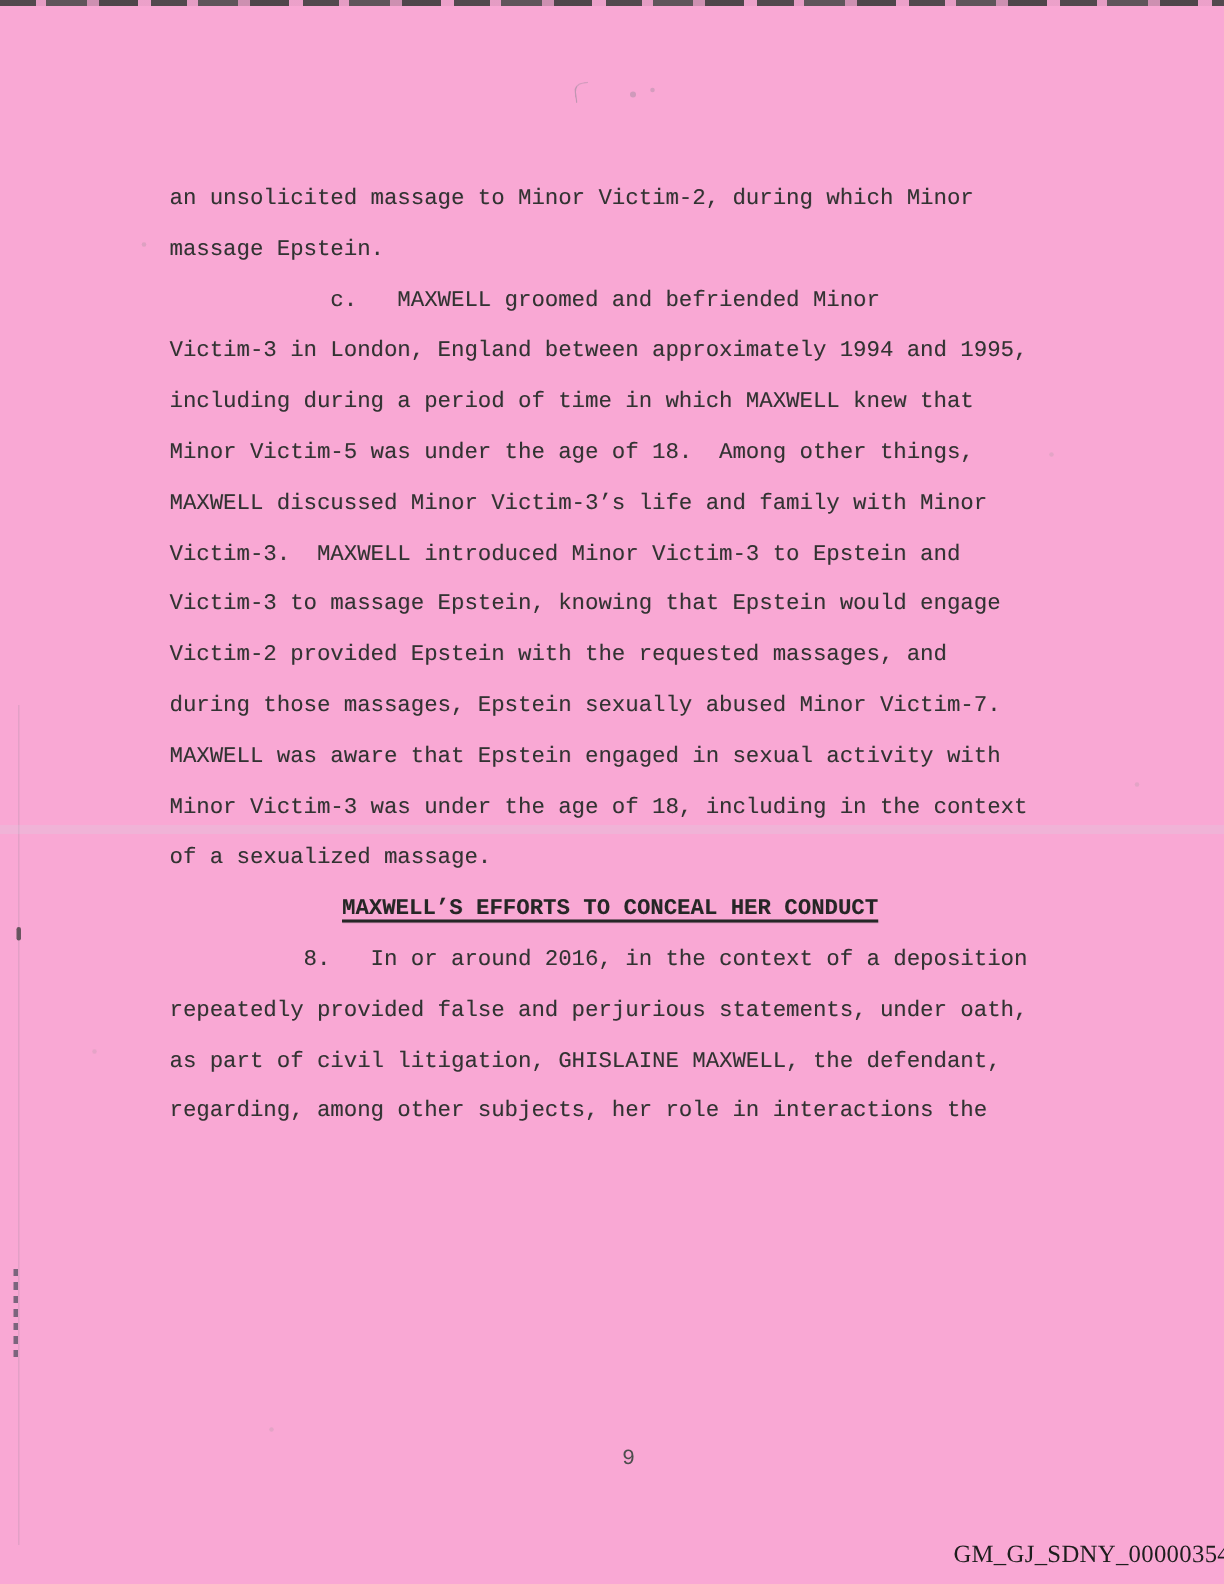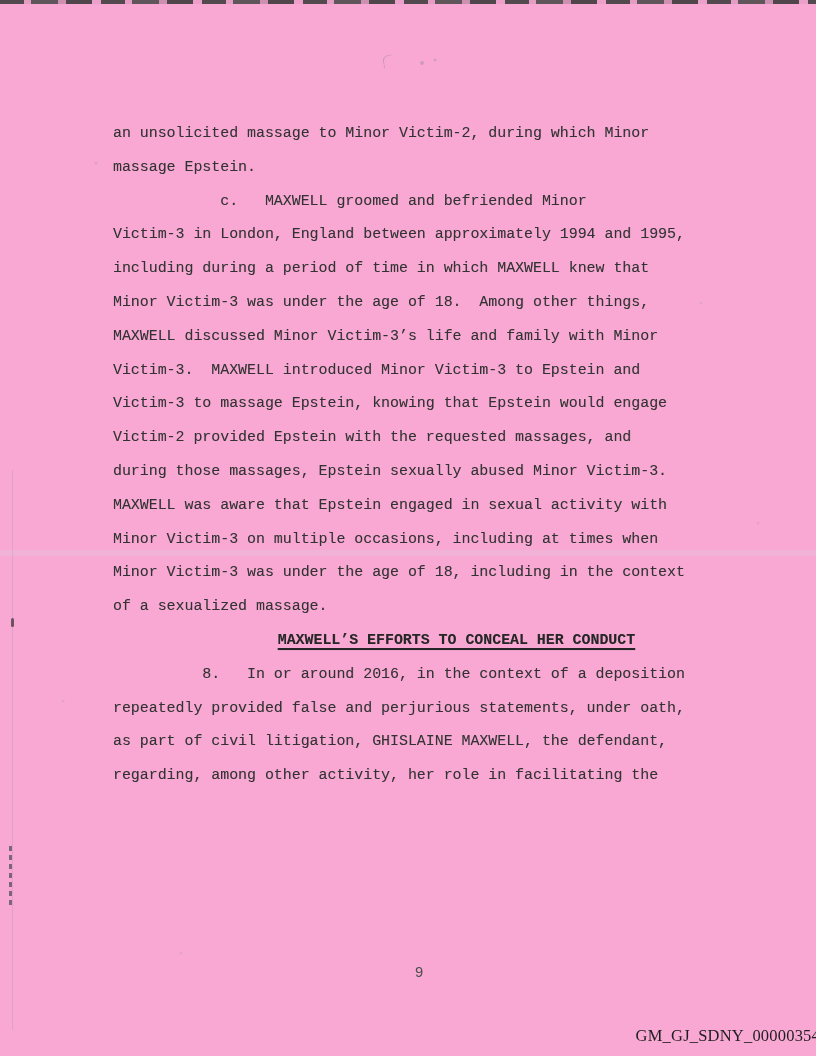--- a/index.html
+++ b/index.html
@@ -73,21 +73,21 @@
   
   .text-block {
     position: absolute; left: 113px; top: 117px;
     font-size: 14.9px; color: #323232;
     text-shadow: 0.3px 0.3px 0.4px rgba(90,90,90,0.35);
   }
   .line {
     height: 33.8px; line-height: 33.8px;
     white-space: pre;
   }
-  .heading-line { padding-left: 115px; text-align: center; }
+  .heading-line { padding-left: 115px; }
   .heading-text {
     font-weight: bold;
     color: #262626;
     text-decoration: underline;
     text-decoration-thickness: 2px;
     text-underline-offset: 4px;
   }
   .page-number {
     position: absolute; top: 965px; left: 0; right: 6px;
     text-align: center;
@@ -113,33 +113,32 @@
   <div class="light-band"></div>
   <div class="curve-smudge"></div>
   <div class="specks"></div>
 
   <div class="text-block">
     <div class="line">an unsolicited massage to Minor Victim-2, during which Minor</div>
     <div class="line">massage Epstein.</div>
     <div class="line">            c.   MAXWELL groomed and befriended Minor</div>
     <div class="line">Victim-3 in London, England between approximately 1994 and 1995,</div>
     <div class="line">including during a period of time in which MAXWELL knew that</div>
-    <div class="line">Minor Victim-3 was under the age of 18.  Among other things,</div>
+    <div class="line">Minor Victim-5 was under the age of 18.  Among other things,</div>
     <div class="line">MAXWELL discussed Minor Victim-3’s life and family with Minor</div>
     <div class="line">Victim-3.  MAXWELL introduced Minor Victim-3 to Epstein and</div>
     <div class="line">Victim-3 to massage Epstein, knowing that Epstein would engage</div>
     <div class="line">Victim-2 provided Epstein with the requested massages, and</div>
-    <div class="line">during those massages, Epstein sexually abused Minor Victim-3.</div>
+    <div class="line">during those massages, Epstein sexually abused Minor Victim-7.</div>
     <div class="line">MAXWELL was aware that Epstein engaged in sexual activity with</div>
-    <div class="line">Minor Victim-3 on multiple occasions, including at times when</div>
     <div class="line">Minor Victim-3 was under the age of 18, including in the context</div>
     <div class="line">of a sexualized massage.</div>
     <div class="line heading-line"><span class="heading-text">MAXWELL’S EFFORTS TO CONCEAL HER CONDUCT</span></div>
     <div class="line">          8.   In or around 2016, in the context of a deposition</div>
     <div class="line">repeatedly provided false and perjurious statements, under oath,</div>
     <div class="line">as part of civil litigation, GHISLAINE MAXWELL, the defendant,</div>
-    <div class="line">regarding, among other activity, her role in facilitating the</div>
+    <div class="line">regarding, among other subjects, her role in interactions the</div>
   </div>
 
   <div class="page-number">9</div>
   <div class="bates-stamp">GM_GJ_SDNY_00000354</div>
 
 </div>
 
 </body></html>

